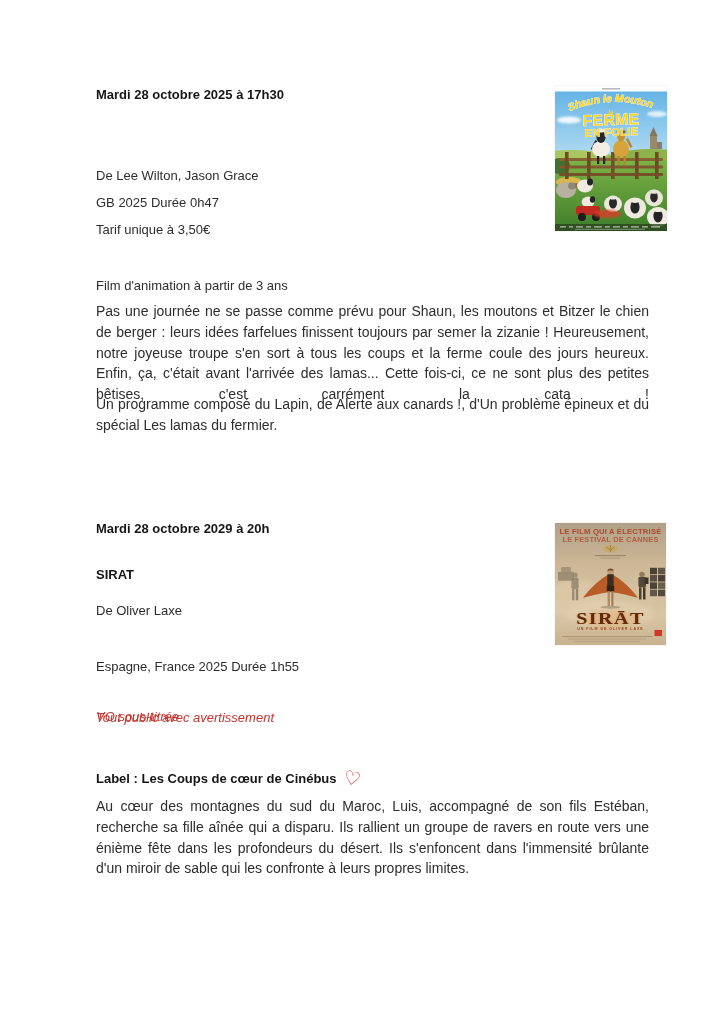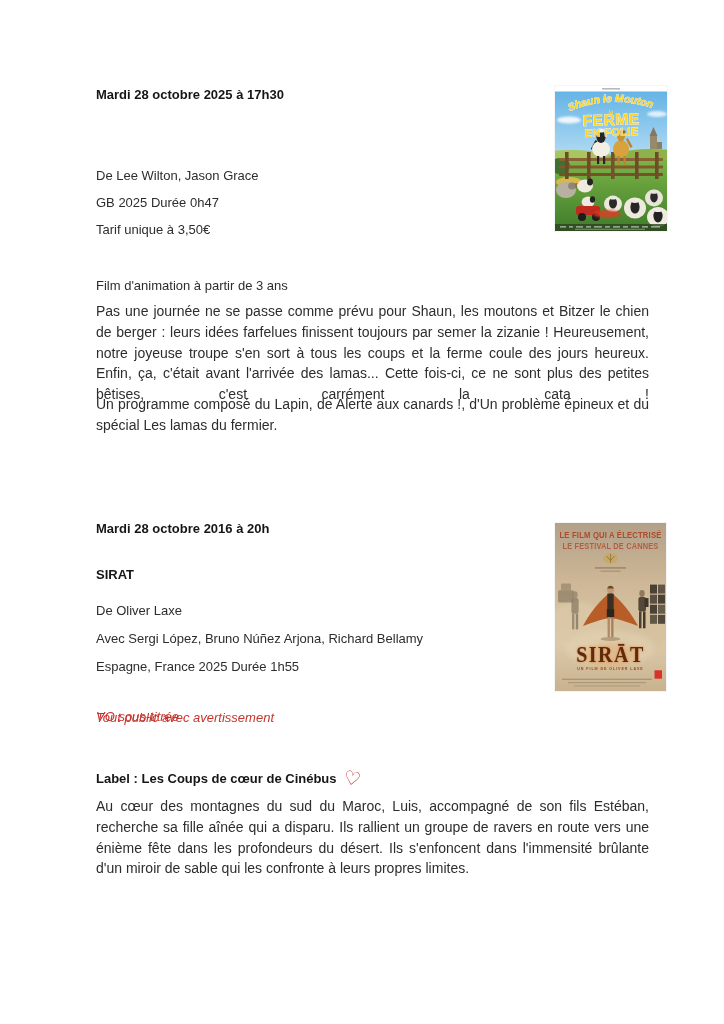--- a/index.html
+++ b/index.html
@@ -36,21 +36,21 @@
   .heart{
     display:inline-block;
     color:#CB2B2B;
     font-size:19px;line-height:10px;
     margin-left:7px;
     transform:rotate(12deg) translateY(2px);
     font-weight:400;
   }
   .poster{position:absolute;overflow:hidden;box-shadow:0 0 0 1px rgba(0,0,0,0.04);}
   #poster-shaun{left:546px;top:86px;width:112px;height:145px;}
-  #poster-sirat{left:546px;top:523px;width:111px;height:168px;}
+  #poster-sirat{left:546px;top:523px;width:111px;height:122px;}
   .poster svg{display:block;width:100%;height:100%;}
 </style>
 </head>
 <body>
 
 <div class="page">
 
   <div class="t b" style="top:86px">Mardi 28 octobre 2025 à 17h30</div>
   <div class="t" style="top:167px">De Lee Wilton, Jason Grace</div>
   <div class="t" style="top:194px">GB 2025 Durée 0h47</div>
@@ -178,24 +178,23 @@
         <text font-size="10.5" font-weight="700" font-style="italic" fill="#FFD42A" stroke="#ffffff" stroke-width="0.55" paint-order="stroke" text-anchor="middle" font-family="Liberation Sans, sans-serif">
           <textPath href="#arcS" startOffset="50%">Shaun le Mouton</textPath>
         </text>
         <text x="56" y="28" font-size="6" font-style="italic" font-weight="700" fill="#FFD42A" text-anchor="middle">la</text>
         <text x="56" y="39" font-size="15.5" font-weight="900" fill="#FFD42A" stroke="#ffffff" stroke-width="0.7" paint-order="stroke" text-anchor="middle" letter-spacing="0.6" font-family="Liberation Sans, sans-serif">FERME</text>
         <text x="56" y="50" font-size="11" font-weight="900" fill="#FFD42A" stroke="#ffffff" stroke-width="0.6" paint-order="stroke" text-anchor="middle" letter-spacing="0.4" font-family="Liberation Sans, sans-serif">EN FOLIE</text>
       </g>
     </svg>
   </div>
 
-  <div class="t b" style="top:520px">Mardi 28 octobre 2016 à 20h</div>
+  <div class="t b" style="top:520px">Mardi 28 octobre 2029 à 20h</div>
   <div class="t b" style="top:566px">SIRAT</div>
   <div class="t" style="top:602px">De Oliver Laxe</div>
-  <div class="t" style="top:630px">Avec Sergi López, Bruno Núñez Arjona, Richard Bellamy</div>
   <div class="t" style="top:658px">Espagne, France 2025 Durée 1h55</div>
   <div class="t red" style="top:709px">Tout public avec avertissement</div>
   <div class="t red" style="top:708px">VO sous-titrée</div>
   <div class="t b" style="top:770px">
     <span>Label : Les Coups de cœur de Cinébus</span><span class="heart">♡</span>
   </div>
   <p class="para" style="top:796px">Au cœur des montagnes du sud du Maroc, Luis, accompagné de son fils Estéban, recherche sa fille aînée qui a disparu. Ils rallient un groupe de ravers en route vers une énième fête dans les profondeurs du désert. Ils s'enfoncent dans l'immensité brûlante d'un miroir de sable qui les confronte à leurs propres limites.</p>
 
   <div class="poster" id="poster-sirat">
     <svg viewBox="0 0 111 150" preserveAspectRatio="none">

